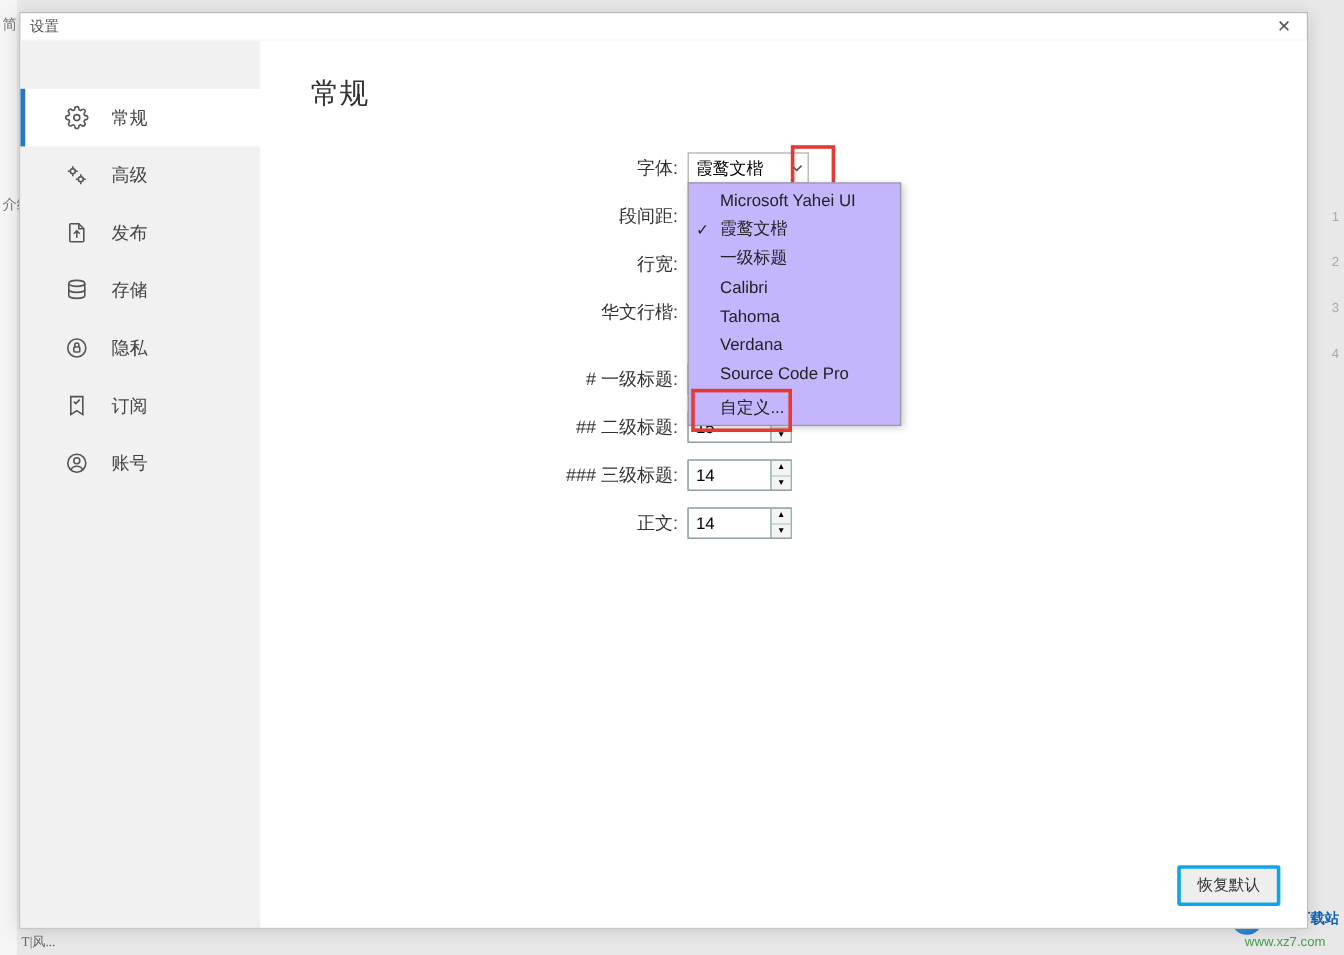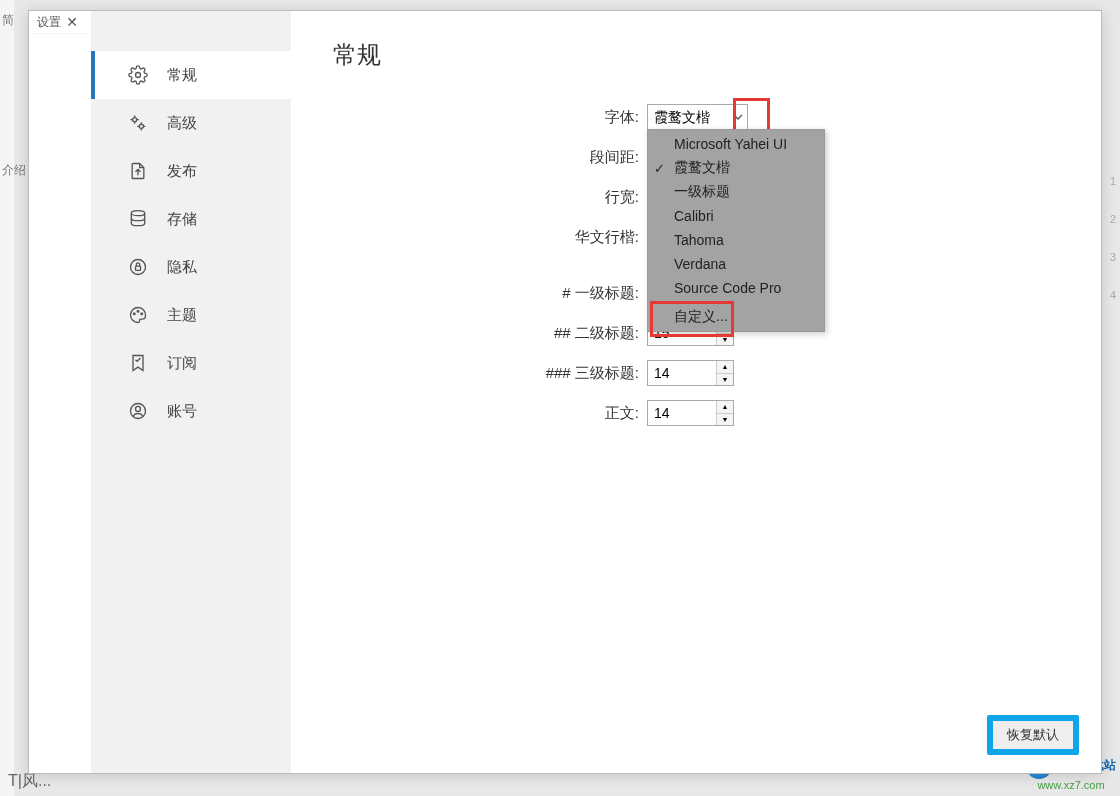--- a/index.html
+++ b/index.html
@@ -28,24 +28,25 @@
   font-size: 12px;
   color: #777;
   writing-mode: horizontal-tb;
 }
 .bg-truncated-left .line {
   height: 40px;
   padding-left: 2px;
 }
 .bg-bottom-text {
   position: absolute;
-  left: 8px;
+  left: 18px;
   bottom: 4px;
-  font-size: 16px;
+  font-size: 11px;
   color: #666;
+  font-family: Liberation Serif, serif;
 }
 .bg-right-nums {
   position: absolute;
   right: 4px;
   top: 175px;
   font-size: 11px;
   color: #aaa;
 }
 .bg-right-nums div {
   margin-bottom: 26px;
@@ -69,29 +70,29 @@
   background: radial-gradient(circle at 35% 35%, #4fc3f7, #1565c0);
   vertical-align: middle;
   margin-right: 4px;
 }
 .watermark .cn { color:#0e63b0; font-weight:bold; }
 .watermark .url { color:#43a047; font-size:11px;text-align:center;}
 
 
 .dialog {
   position: absolute;
-  left: 28px;
+  left: 16px;
   top: 10px;
   width: 1072px;
   height: 762px;
   background: #ffffff;
   border: 1px solid #bbb;
   box-shadow: 0 2px 14px rgba(0,0,0,.15);
   display: flex;
-  flex-direction: row;
+  flex-direction: column;
 }
 .dialog-titlebar {
   height: 22px;
   display: flex;
   align-items: center;
   justify-content: space-between;
   padding: 0 8px;
   font-size: 12px;
   color: #555;
   border-bottom: 1px solid #f5f5f5;
@@ -238,21 +239,21 @@
   line-height:1;
   cursor:pointer;
 }
 .spin-btns button:first-child { border-bottom:1px solid #ccc; }
 
 .dropdown {
   position:absolute;
   left: 356px;
   top: 118px;
   width: 176px;
-  background:#a3a3a3;
+  background:#c4b5fd;
   border:1px solid #999;
   box-shadow: 2px 2px 6px rgba(0,0,0,.2);
   z-index:10;
   padding:2px 0;
 }
 .dropdown-item {
   height:24px;
   display:flex;
   align-items:center;
   padding: 0 8px 0 26px;
@@ -276,21 +277,21 @@
   position:absolute;
   right:22px;
   bottom:18px;
 }
 .btn {
   display:inline-flex;
   align-items:center;
   justify-content:center;
   min-width:80px;
   height:28px;
-  border:6px solid #0ea5e9;
+  border:3px solid #0ea5e9;
   background:#eeeeee;
   font-size:13px;
   color:#333;
   cursor:pointer;
   border-radius:2px;
 }
 </style>
 </head>
 <body>
 
@@ -368,31 +369,20 @@
         <span class="icon">
           <svg viewBox="0 0 24 24" width="20" height="20" fill="none" stroke="currentColor" stroke-width="1.6">
               <circle cx="12" cy="12" r="9"></circle>
               <rect x="9" y="11" width="6" height="5" rx="1"></rect>
               <path d="M10 11V9a2 2 0 1 1 4 0v2"></path>
             </svg>
         </span>
         <span>隐私</span>
       </div>
 
-      <div class="sidebar-item">
-        <span class="icon">
-          <svg viewBox="0 0 24 24" width="20" height="20" fill="none" stroke="currentColor" stroke-width="1.6">
-              <path d="M12 3a9 9 0 1 0 0 18c1.5 0 2-1 2-2s-.5-2 1-2h2a4 4 0 0 0 4-4 9 9 0 0 0-9-10z"></path>
-              <circle cx="7.5" cy="10.5" r="1"></circle>
-              <circle cx="12" cy="7.5" r="1"></circle>
-              <circle cx="16.5" cy="10.5" r="1"></circle>
-            </svg>
-        </span>
-        <span>主题</span>
-      </div>
 
       <div class="sidebar-item">
         <span class="icon">
           <svg viewBox="0 0 24 24" width="20" height="20" fill="none" stroke="currentColor" stroke-width="1.6">
               <path d="M6 3h12v18l-6-4-6 4z"></path>
               <path d="M9 8l2 2 4-4"></path>
             </svg>
         </span>
         <span>订阅</span>
       </div>

